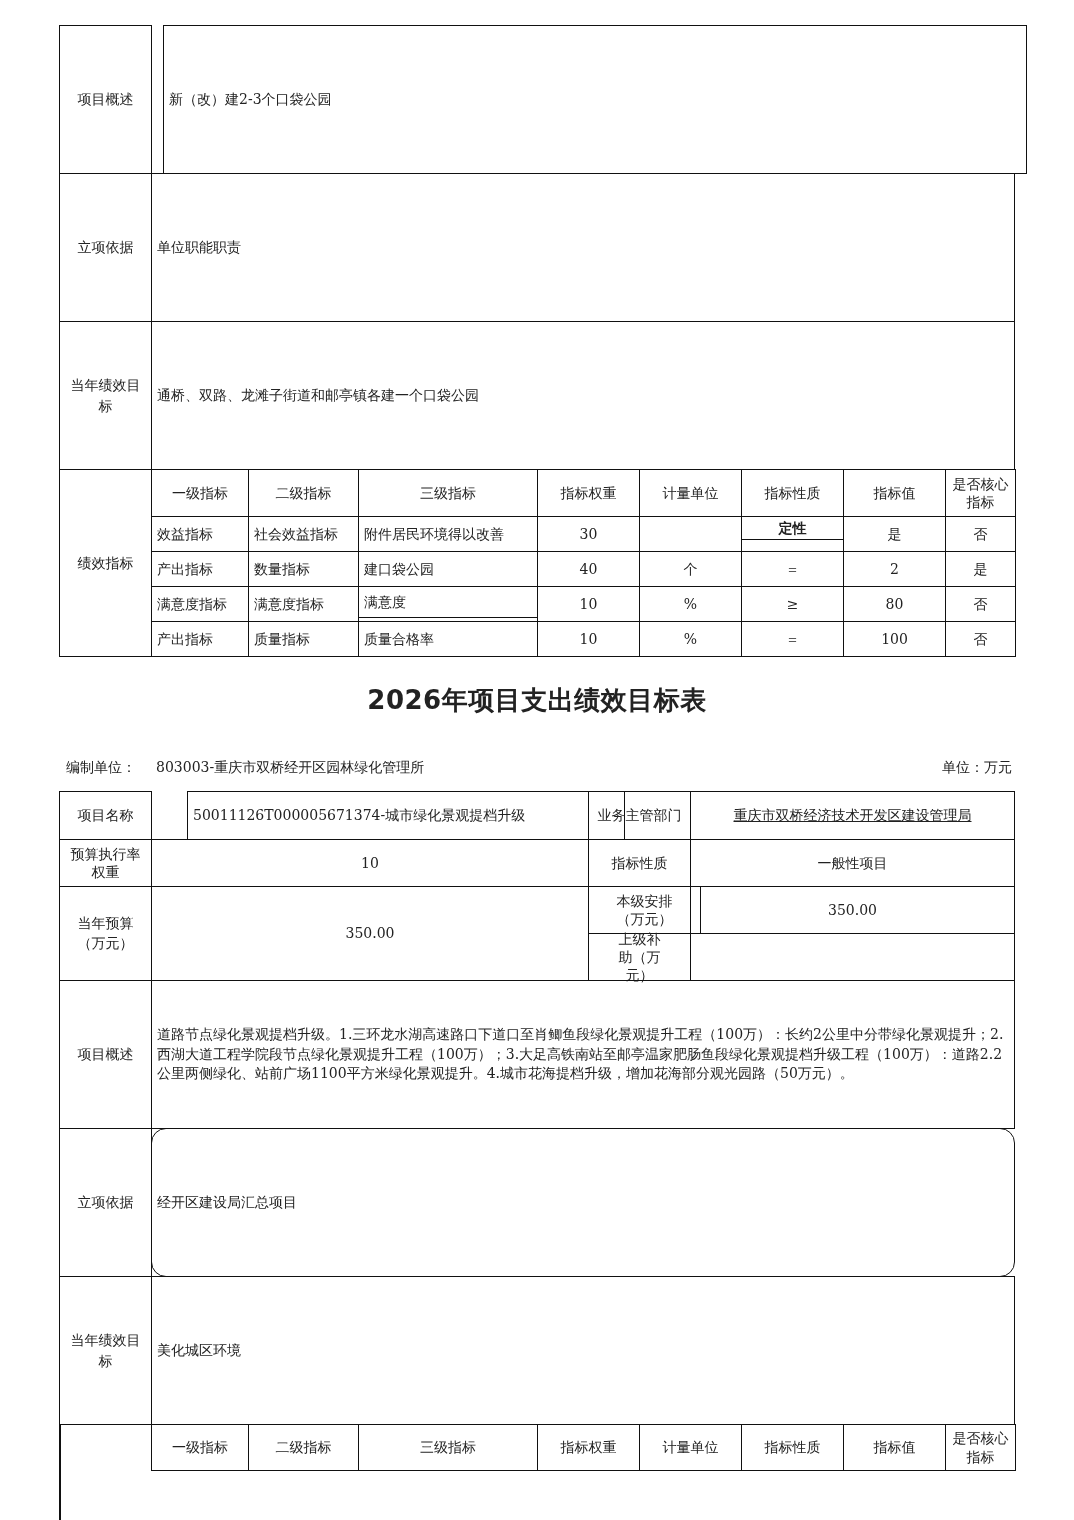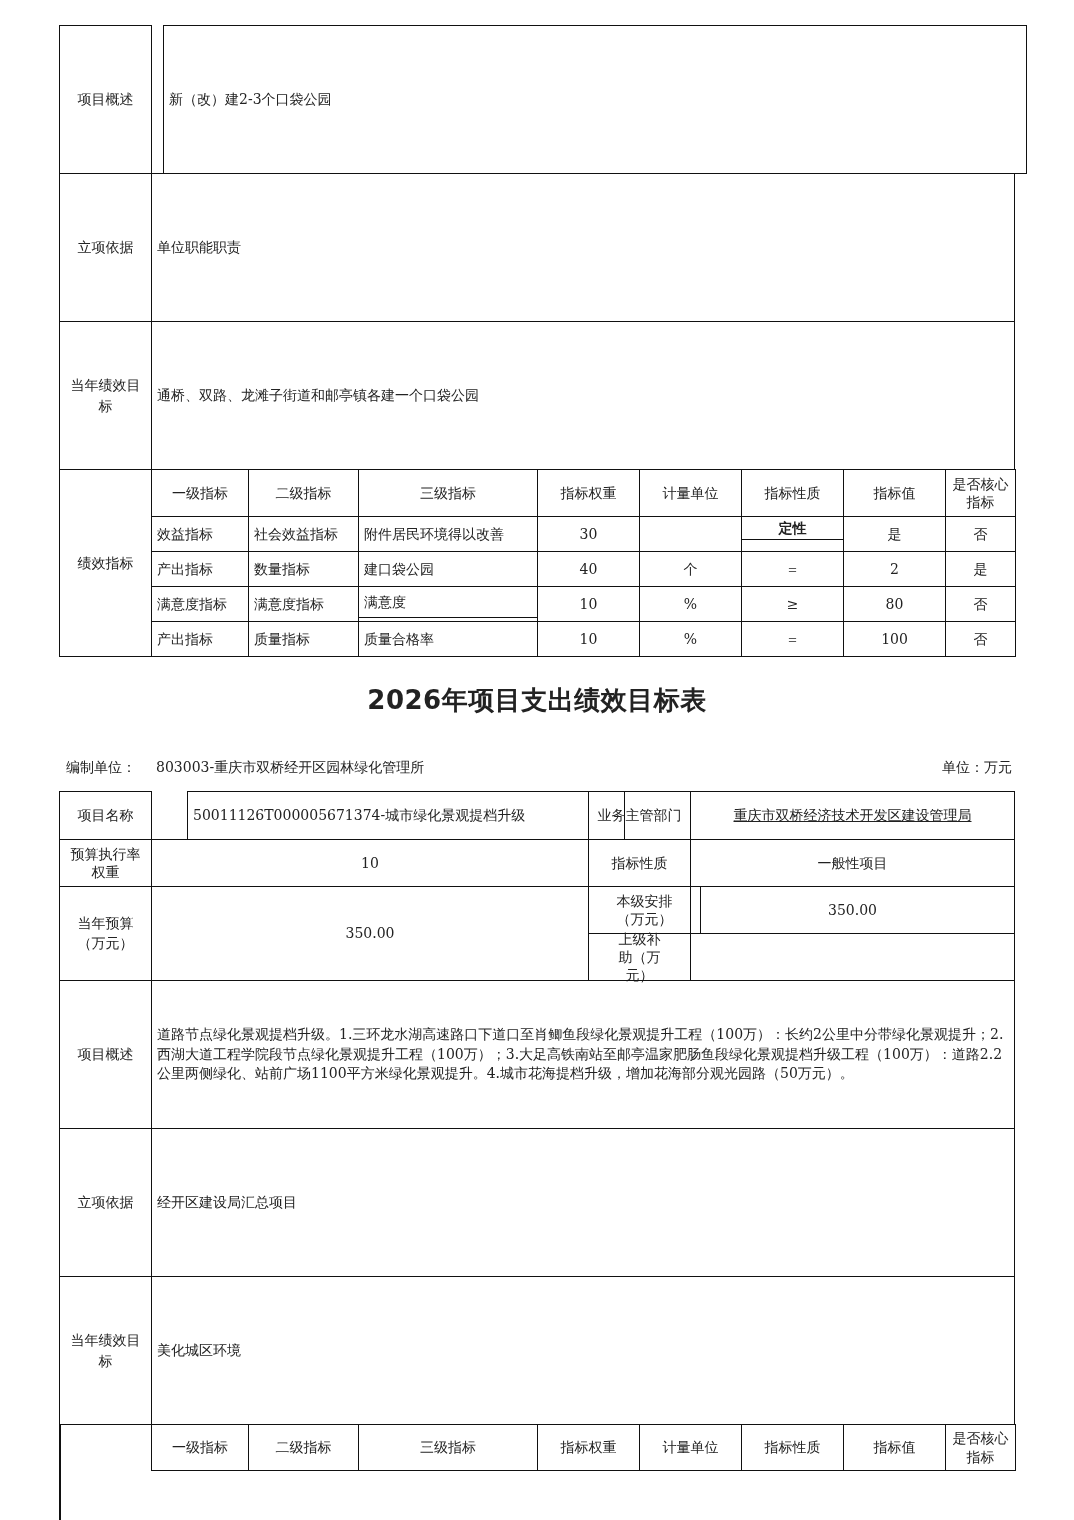--- a/index.html
+++ b/index.html
@@ -103,21 +103,21 @@
   <div class="cell center" style="left:151px;top:886px;width:438px;height:95px;">350.00</div>
   <div class="cell center wrap" style="left:588px;top:886px;width:113px;height:48px;line-height:1.3;padding:8px 14px;">本级安排（万元）</div>
   <div class="cell center" style="left:690px;top:886px;width:325px;height:48px;">350.00</div>
   <div class="cell center wrap" style="left:588px;top:933px;width:103px;height:48px;line-height:1.3;padding:0 26px;">上级补助（万元）</div>
   <div class="cell center" style="left:690px;top:933px;width:325px;height:48px;"></div>
 
   <div class="cell center" style="left:59px;top:980px;width:93px;height:149px;">项目概述</div>
   <div class="cell left" style="left:151px;top:980px;width:864px;height:149px;padding-right:6px;line-height:1.42;">道路节点绿化景观提档升级。1.三环龙水湖高速路口下道口至肖鲫鱼段绿化景观提升工程（100万）：长约2公里中分带绿化景观提升；2.西湖大道工程学院段节点绿化景观提升工程（100万）；3.大足高铁南站至邮亭温家肥肠鱼段绿化景观提档升级工程（100万）：道路2.2公里两侧绿化、站前广场1100平方米绿化景观提升。4.城市花海提档升级，增加花海部分观光园路（50万元）。</div>
 
   <div class="cell center" style="left:59px;top:1128px;width:93px;height:149px;">立项依据</div>
-  <div class="cell left" style="left:151px;top:1128px;width:864px;height:149px;">经开区建设局汇总项目</div>
+  <div class="cell left" style="left:151px;top:1128px;width:864px;height:149px;border-radius:15px;">经开区建设局汇总项目</div>
 
   <div class="cell center wrap" style="left:59px;top:1276px;width:93px;height:149px;">当年绩效目标</div>
   <div class="cell left" style="left:151px;top:1276px;width:864px;height:149px;">美化城区环境</div>
 
   <div class="abs" style="left:59px;top:1424px;width:1.5px;height:100px;background:#111;"></div>
   <div id="t2-grid">
       <div class="cell center" style="left: 151px; top: 1424px; width: 98px; height: 47px;">一级指标</div>
       <div class="cell center" style="left: 248px; top: 1424px; width: 111px; height: 47px;">二级指标</div>
       <div class="cell center" style="left: 358px; top: 1424px; width: 180px; height: 47px;">三级指标</div>
       <div class="cell center" style="left: 537px; top: 1424px; width: 103px; height: 47px;">指标权重</div>

